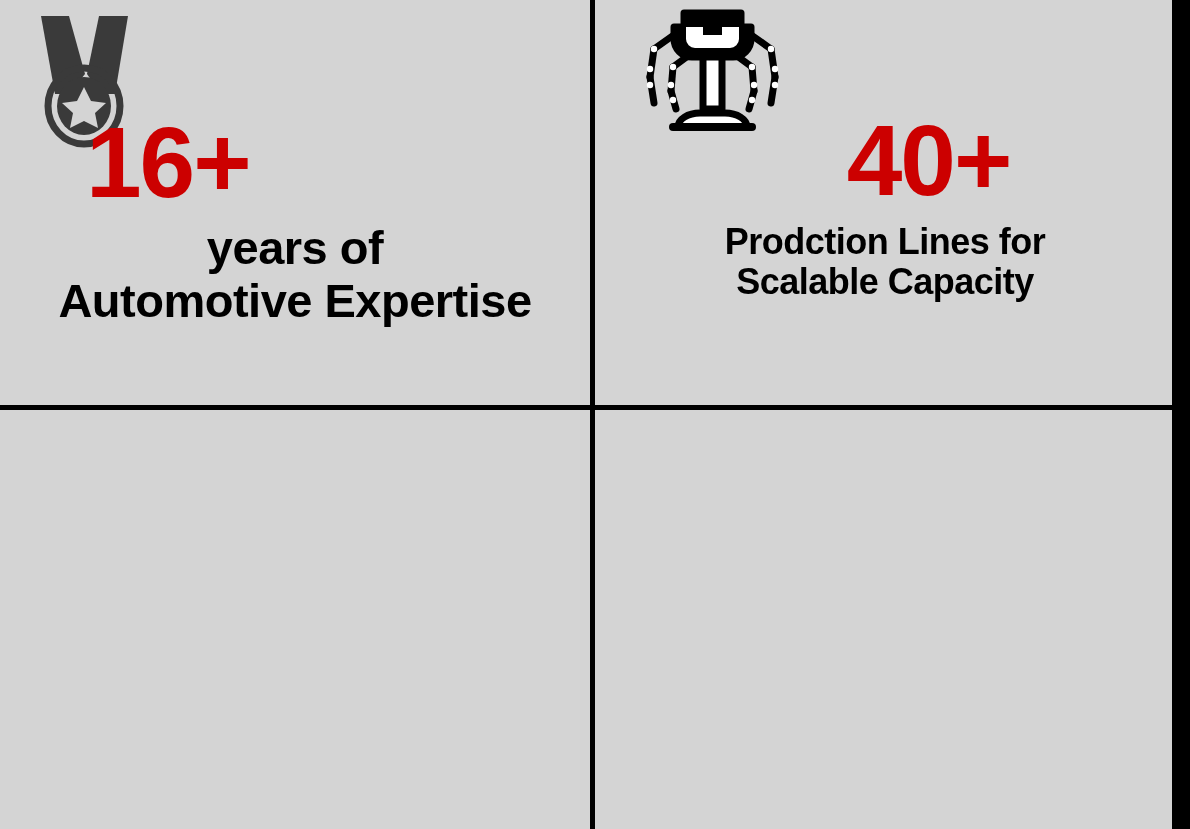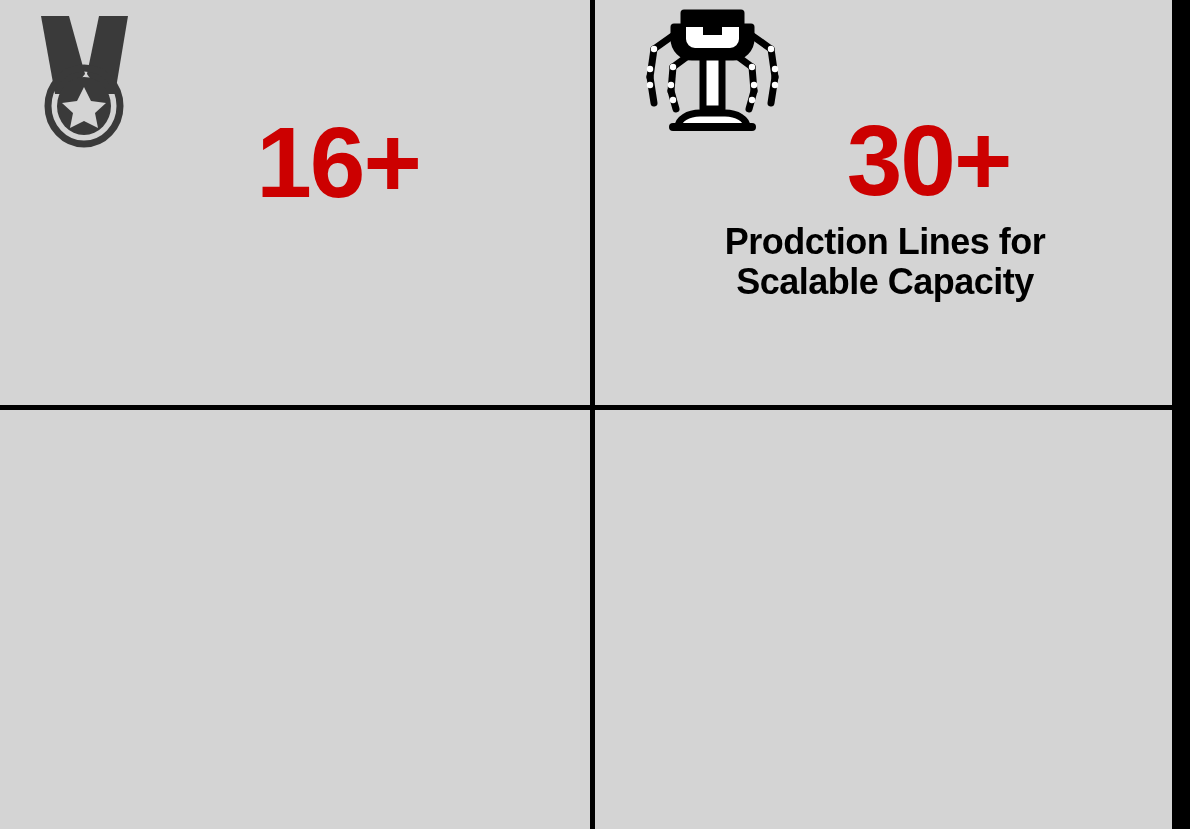--- a/index.html
+++ b/index.html
@@ -65,21 +65,21 @@
   
   .stat-number {
     position: absolute;
     color: #cc0000;
     font-weight: bold;
     font-size: 100px;
     line-height: 1;
     letter-spacing: -2px;
     white-space: nowrap;
   }
-  .num-tl { left: 0;  top: 112px; width: 590px; text-align: center; padding-left: 86px; box-sizing: border-box; }
+  .num-tl { left: 0;  top: 112px; width: 590px; padding-left: 86px; box-sizing: border-box; }
   .num-tr { left: 0;  top: 110px; width: 577px; text-align: center; padding-left: 90px; box-sizing: border-box; }
 
   
   .stat-caption {
     position: absolute;
     color: #000000;
     font-weight: bold;
     line-height: 1.12;
     text-align: center;
     white-space: pre-line;
@@ -104,20 +104,22 @@
 
         <ellipse cx="51" cy="92" rx="36" ry="38" fill="none" stroke="#3a3a3a" stroke-width="7"></ellipse>
 
         <ellipse cx="51" cy="92" rx="27" ry="29" fill="#3a3a3a"></ellipse>
 
         <polygon fill="#d4d4d4" points="51,73 58,87 73,89 62,99 65,114 51,107 37,114 40,99 29,89 44,87"></polygon>
       </svg>
     </span>
 
     <div class="stat-number num-tl">16+</div>
+    <div class="stat-caption cap-tl">years of
+Automotive Expertise</div>
   </div>
 
   <div class="cell cell-tr">
 
     <span class="icon-wrap icon-robot">
       <svg width="145" height="130" viewBox="0 0 145 130">
         <g fill="none" stroke="#000000" stroke-width="7" stroke-linejoin="round" stroke-linecap="round">
 
           <path d="M44,8 H101 V22 H111 V34 a18,18 0 0 1 -18,18 H52 a18,18 0 0 1 -18,-18 V22 H44 Z" fill="#000000"></path>
 
@@ -155,21 +157,21 @@
           <circle cx="131" cy="44" r="3.2"></circle>
             <circle cx="135" cy="64" r="3.2"></circle>
             <circle cx="135" cy="80" r="3.2"></circle>
           <circle cx="112" cy="62" r="3.2"></circle>
             <circle cx="114" cy="80" r="3.2"></circle>
             <circle cx="112" cy="95" r="3.2"></circle>
         </g>
       </svg>
     </span>
 
-    <div class="stat-number num-tr">30+</div>
+    <div class="stat-number num-tr">40+</div>
     <div class="stat-caption cap-tr">Prodction Lines for
 Scalable Capacity</div>
   </div>
 
   <div class="cell cell-bl">
 
     
 
     
     

